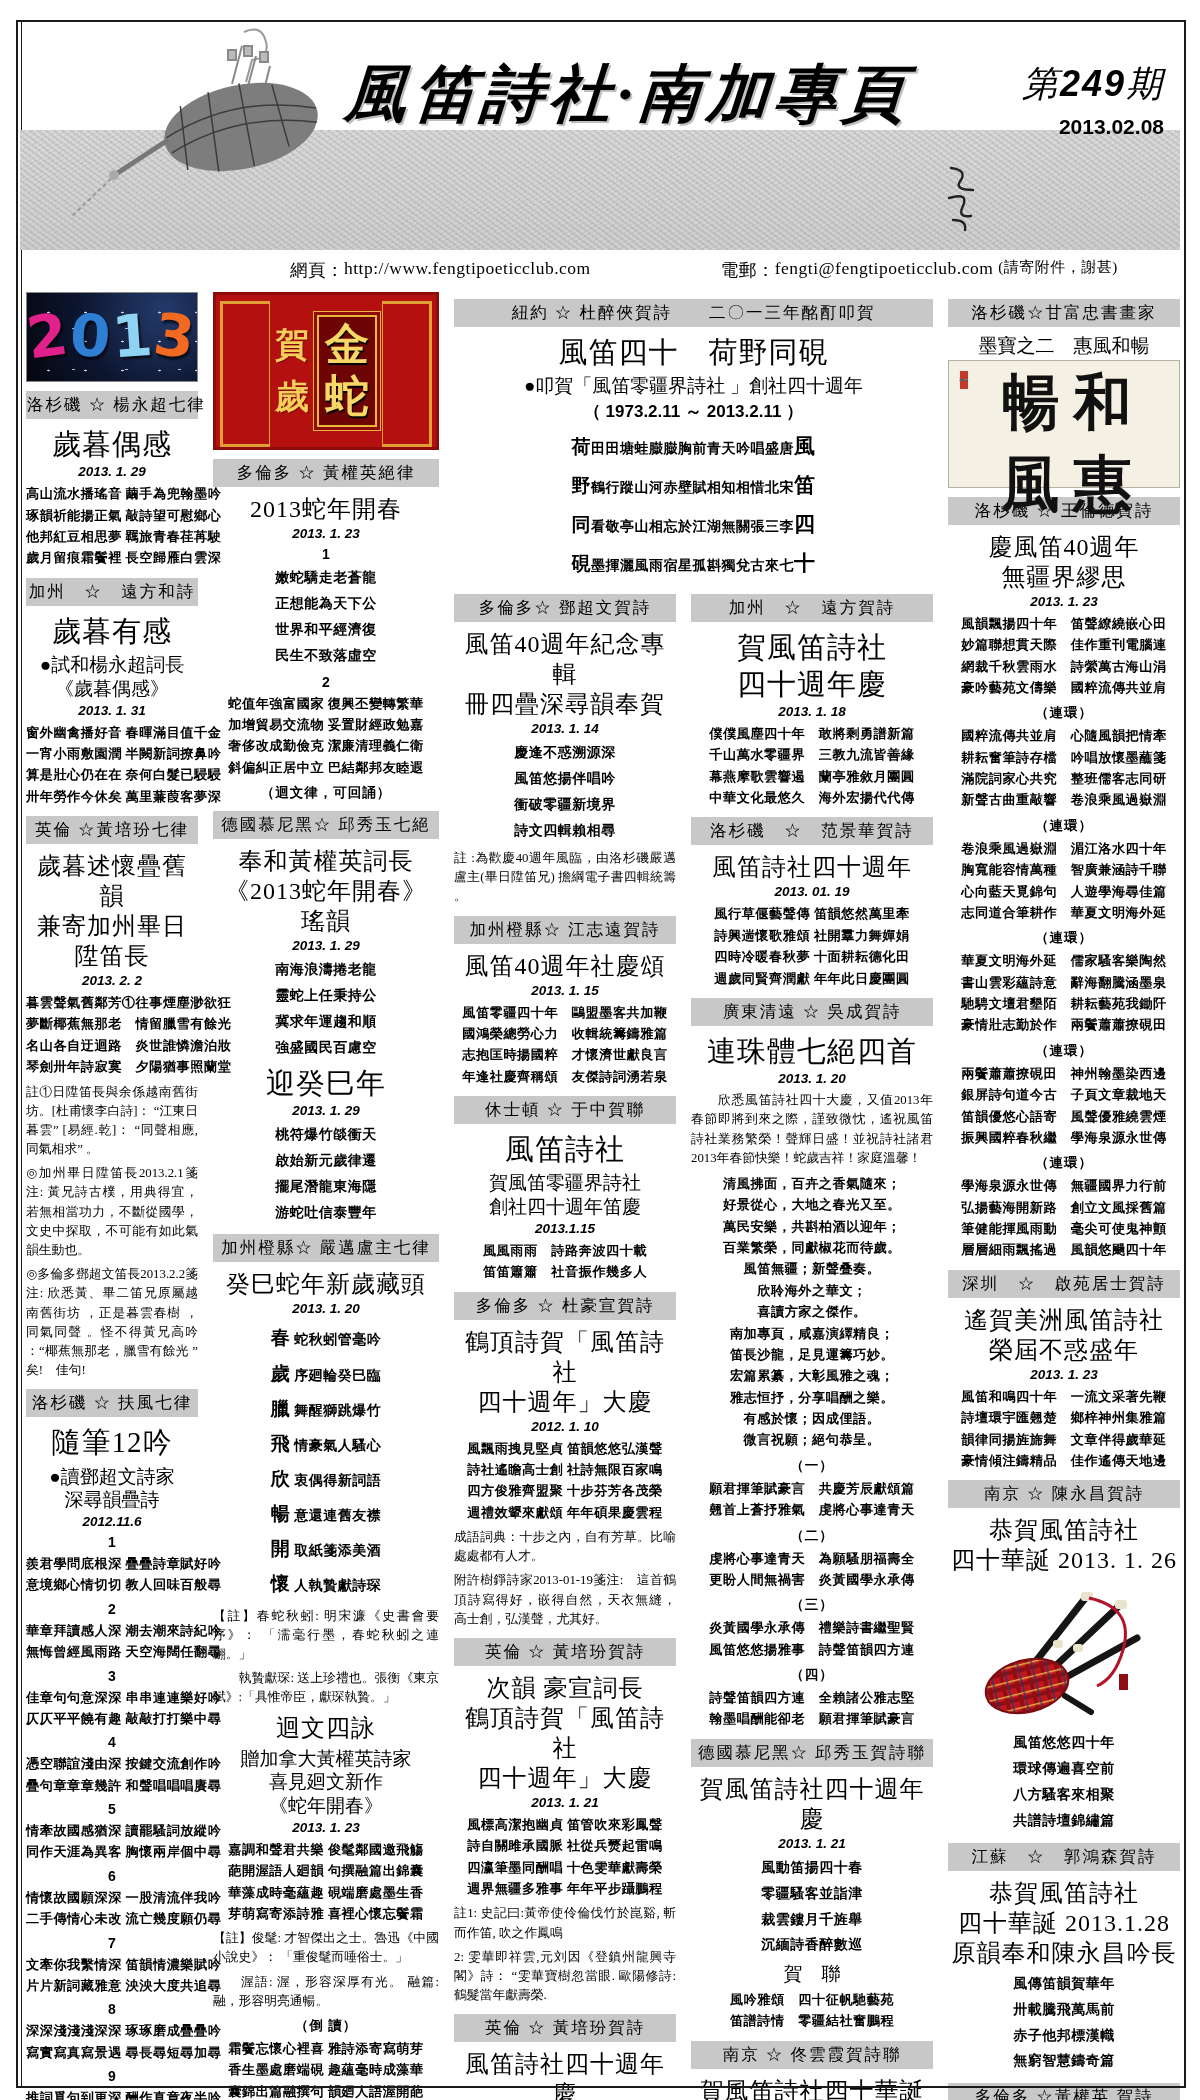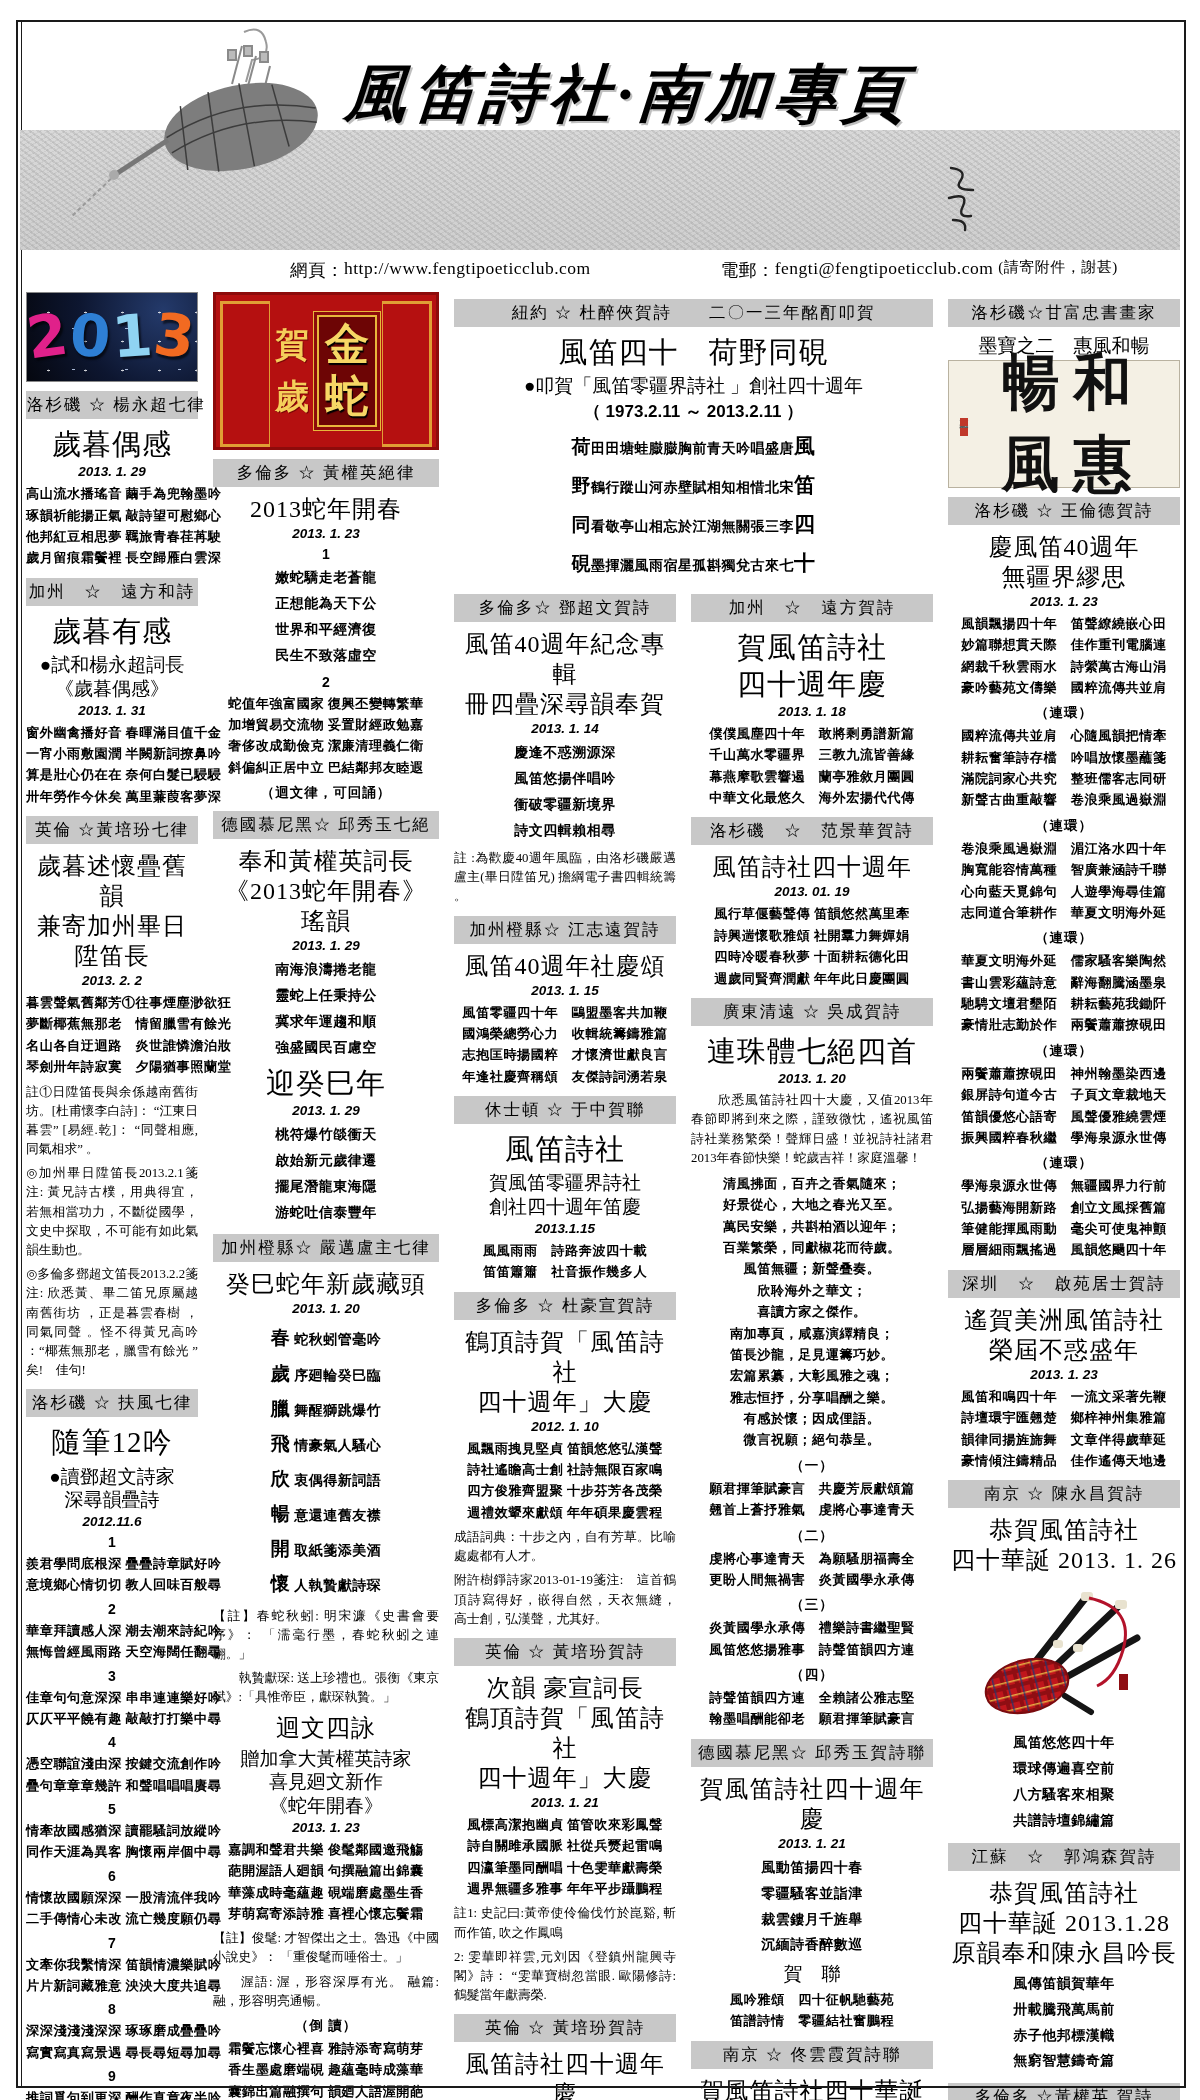--- a/index.html
+++ b/index.html
@@ -82,21 +82,21 @@
   .imgsnake:before{left:4px;border-right-width:1px;}
   .imgsnake:after{right:4px;border-left-width:1px;}
   .snk-l{display:flex;flex-direction:column;gap:6px;position:relative;z-index:2;}
   .snk-l div{color:#f5cf5a;font-size:34px;font-weight:bold;text-shadow:1px 1px 0 #7a0606;}
   .snk-r{position:relative;z-index:2;background:#6d0505;border:2px solid #e8b73c;box-shadow:0 0 0 3px #8d0b0b,0 0 0 4px #e8b73c;
      padding:2px 6px;display:flex;flex-direction:column;}
   .snk-r div{color:#f7d765;font-size:44px;font-weight:bold;line-height:1.18;text-shadow:1px 2px 1px #000;}
 
   
   .imgcall{height:118px;background:#f4f0e4;border:1px solid #b9b2a0;display:flex;
-     align-items:center;justify-content:flex-end;padding:4px 8px;}
+     justify-content:flex-end;padding:4px 8px;}
   .call-insc{display:flex;flex-direction:column;align-items:center;gap:2px;}
   .call-insc .t{writing-mode:vertical-rl;font-size:9px;color:#555;letter-spacing:1px;}
   .call-insc .seal{width:8px;height:8px;background:#c0392b;}
   .call-main{font-size:58px;font-weight:bold;letter-spacing:14px;color:#111;
      font-family:"DejaVu Serif",serif;transform:scaleY(1.05);margin-right:-6px;}
 
   
   .imgpipe{height:150px;display:flex;align-items:center;justify-content:center;}
 </style>
 </head>
@@ -131,20 +131,24 @@
         <path d="M80 152 l-44 42" stroke="#999" stroke-width="2" stroke-dasharray="4 3"></path>
         <circle cx="78" cy="153" r="5" fill="#aaa"></circle>
       </svg>
     </div>
     <div class="mast-title">風笛詩社·南加專頁</div>
     <div class="mast-sig">
       <svg width="34" height="72" viewBox="0 0 34 72">
         <path d="M8 6 q16 2 10 12 q-8 10 12 10 M6 36 q20 -6 14 8 q-6 12 8 10 M10 58 q14 0 12 10" stroke="#222" stroke-width="2.4" fill="none" stroke-linecap="round"></path>
       </svg>
     </div>
+    <div class="issue-box">
+      <div class="issue-no"><span>第</span><b>249</b><span>期</span></div>
+      <div class="issue-date">2013.02.08</div>
+    </div>
   </div>
 
   <div class="infoline">
     <span class="web">網頁：</span><span>http://www.fengtipoeticclub.com</span>
     <span class="mail">電郵：</span><span>fengti@fengtipoeticclub.com</span>&nbsp;<span class="mailnote">(請寄附件，謝甚)</span>
   </div>
 
   <div class="cols">
     <div class="c1">
         <div class="imgwrap">

